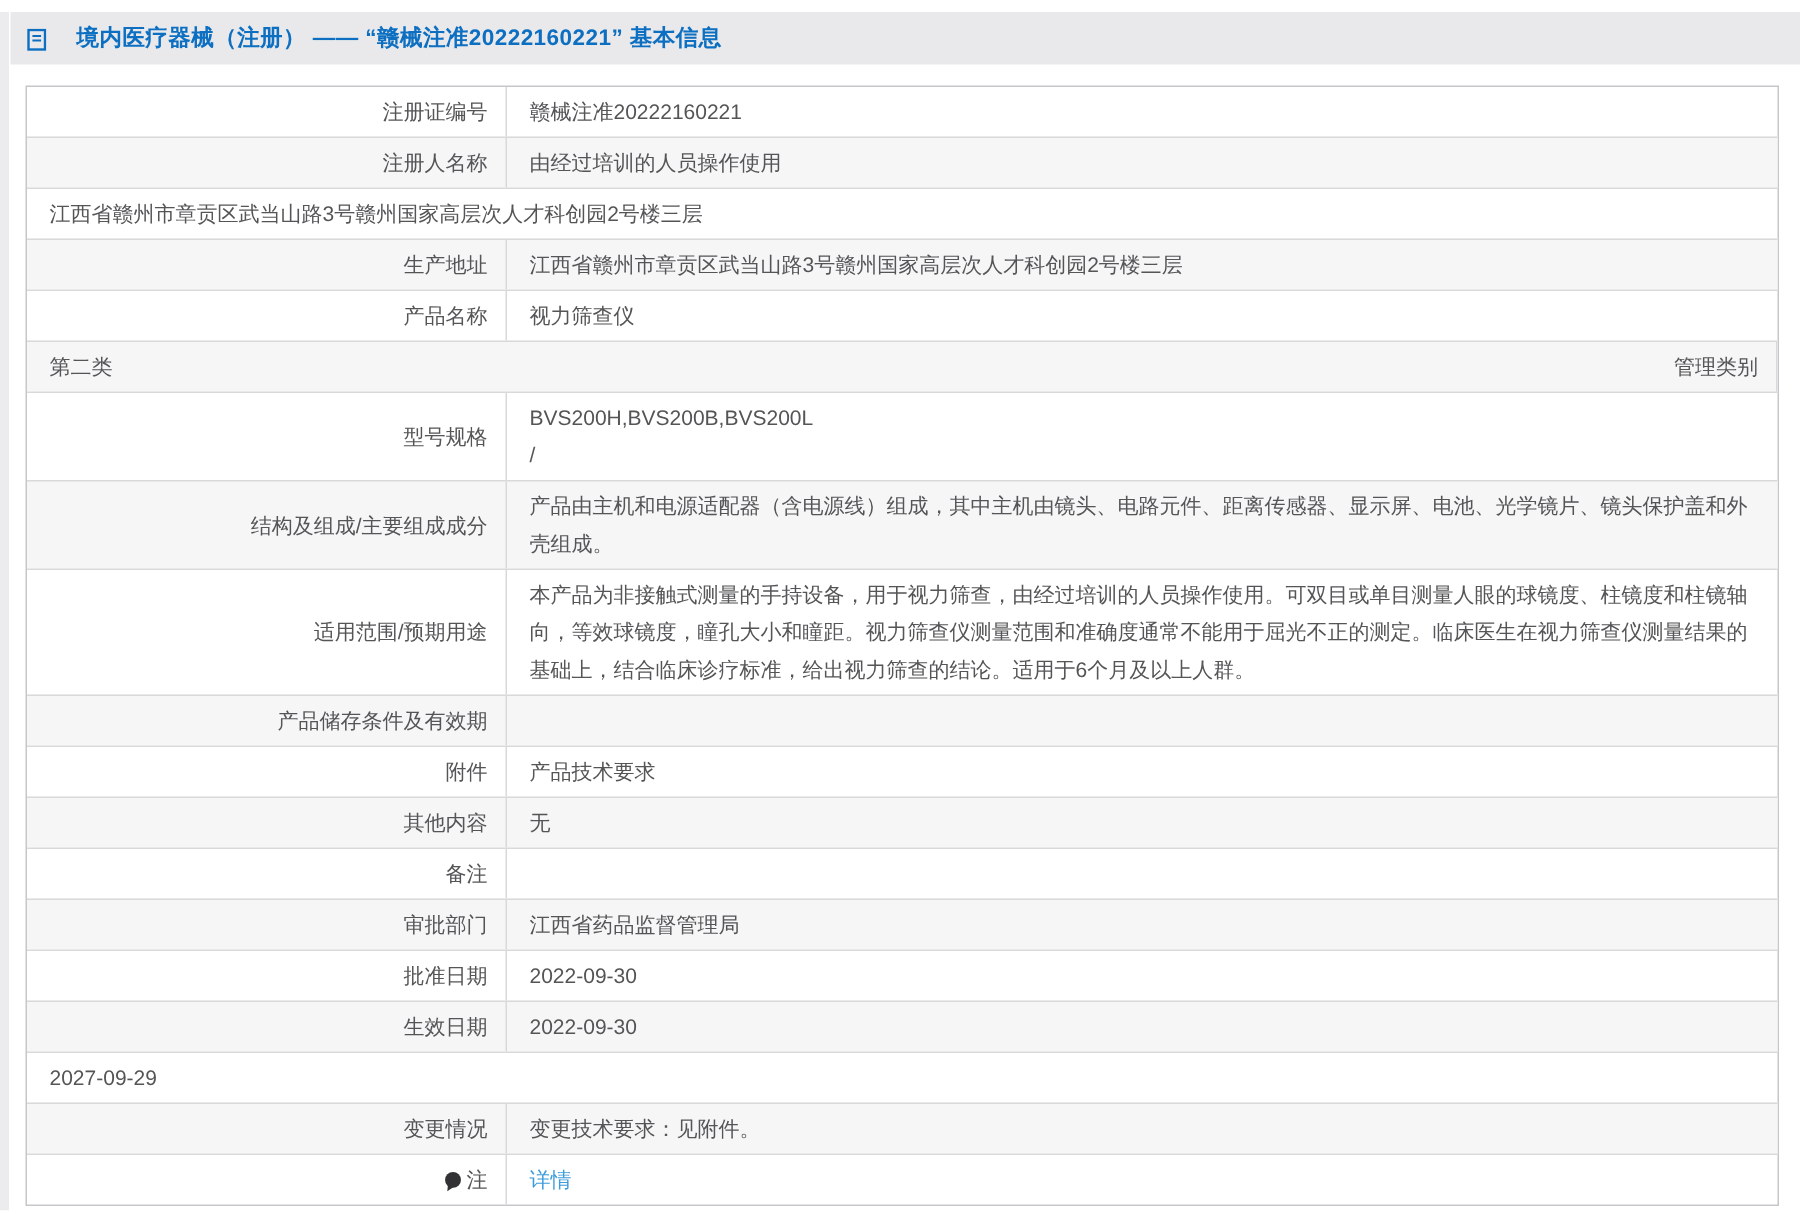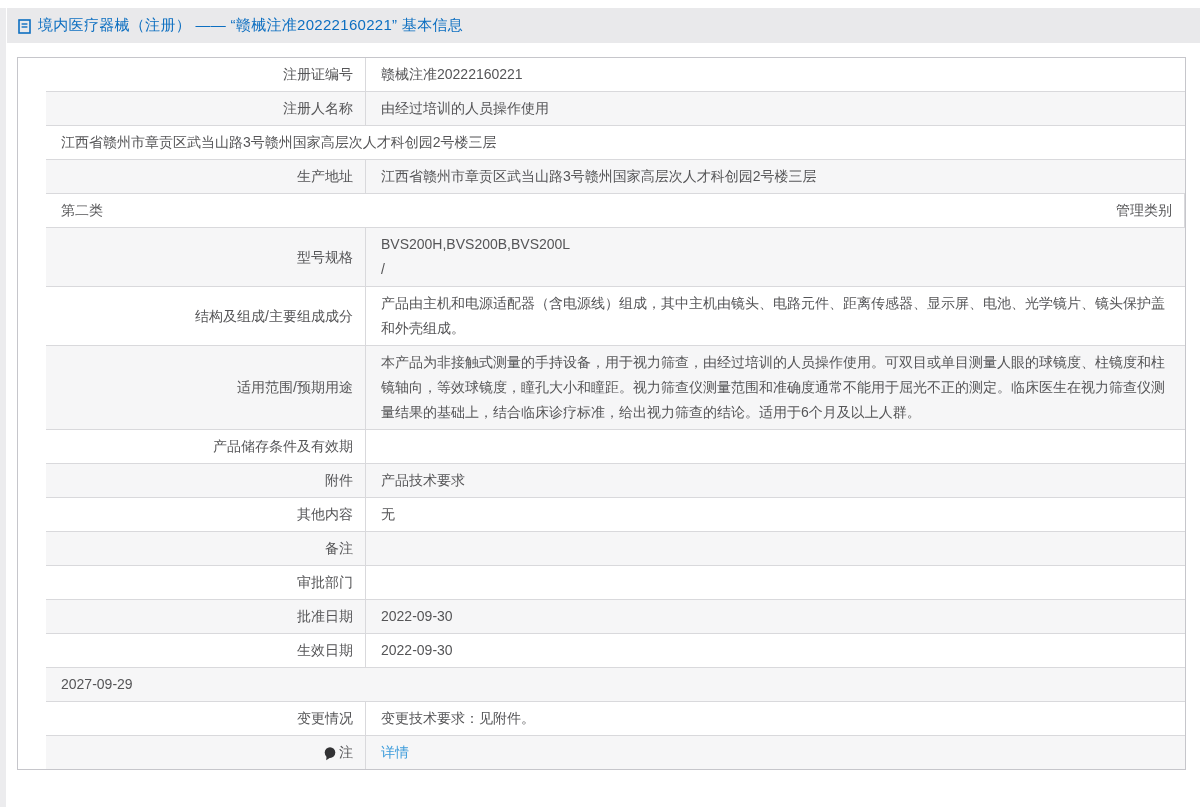--- a/index.html
+++ b/index.html
@@ -19,30 +19,29 @@
     margin:8px 4px 0 7px;
     height:35px;
     background:#e9e9eb;
     display:flex; align-items:center;
     padding-left:11px;
     box-sizing:border-box;
   }
   .header-title {
     color:#0d6fc1;
     font-size:15px;
-    font-weight:normal;
-    display:flex; align-items:center; gap:7px;
+    font-weight:bold;
+    display:flex; align-items:center; gap:20px;
     letter-spacing:0.3px;
   }
   .doc-icon { display:inline-flex; margin-top:1px; }
   .info-table {
     margin:14px 18px 0 17px;
     border:1px solid #c6c6cb;
     background:#fff;
-    padding-left:28px;
   }
   .row {
     display:flex;
     min-height:33px;
     box-sizing:border-box;
   }
   .row + .row { border-top:1px solid #d9d9dc; }
   .row:nth-child(even) { background:#f6f6f7; }
   .cell {
     display:flex; align-items:center;
@@ -101,20 +100,24 @@
     <div class="cell value">由经过培训的人员操作使用</div>
   </div>
   <div class="row">
     <div class="cell value">江西省赣州市章贡区武当山路3号赣州国家高层次人才科创园2号楼三层</div>
   </div>
   <div class="row">
     <div class="cell label">生产地址</div>
     <div class="cell value">江西省赣州市章贡区武当山路3号赣州国家高层次人才科创园2号楼三层</div>
   </div>
   <div class="row">
+    <div class="cell label">产品名称</div>
+    <div class="cell value">视力筛查仪</div>
+  </div>
+  <div class="row">
     <div class="cell value">第二类</div>
     <div class="cell label">管理类别</div>
   </div>
   <div class="row">
     <div class="cell label">型号规格</div>
     <div class="cell value preline">BVS200H,BVS200B,BVS200L
 /</div>
   </div>
   <div class="row">
     <div class="cell label">结构及组成/主要组成成分</div>
@@ -135,20 +138,21 @@
   <div class="row">
     <div class="cell label">其他内容</div>
     <div class="cell value">无</div>
   </div>
   <div class="row">
     <div class="cell label">备注</div>
     <div class="cell value"></div>
   </div>
   <div class="row">
     <div class="cell label">审批部门</div>
+    <div class="cell value">江西省药品监督管理局</div>
   </div>
   <div class="row">
     <div class="cell label">批准日期</div>
     <div class="cell value">2022-09-30</div>
   </div>
   <div class="row">
     <div class="cell label">生效日期</div>
     <div class="cell value">2022-09-30</div>
   </div>
   <div class="row">

